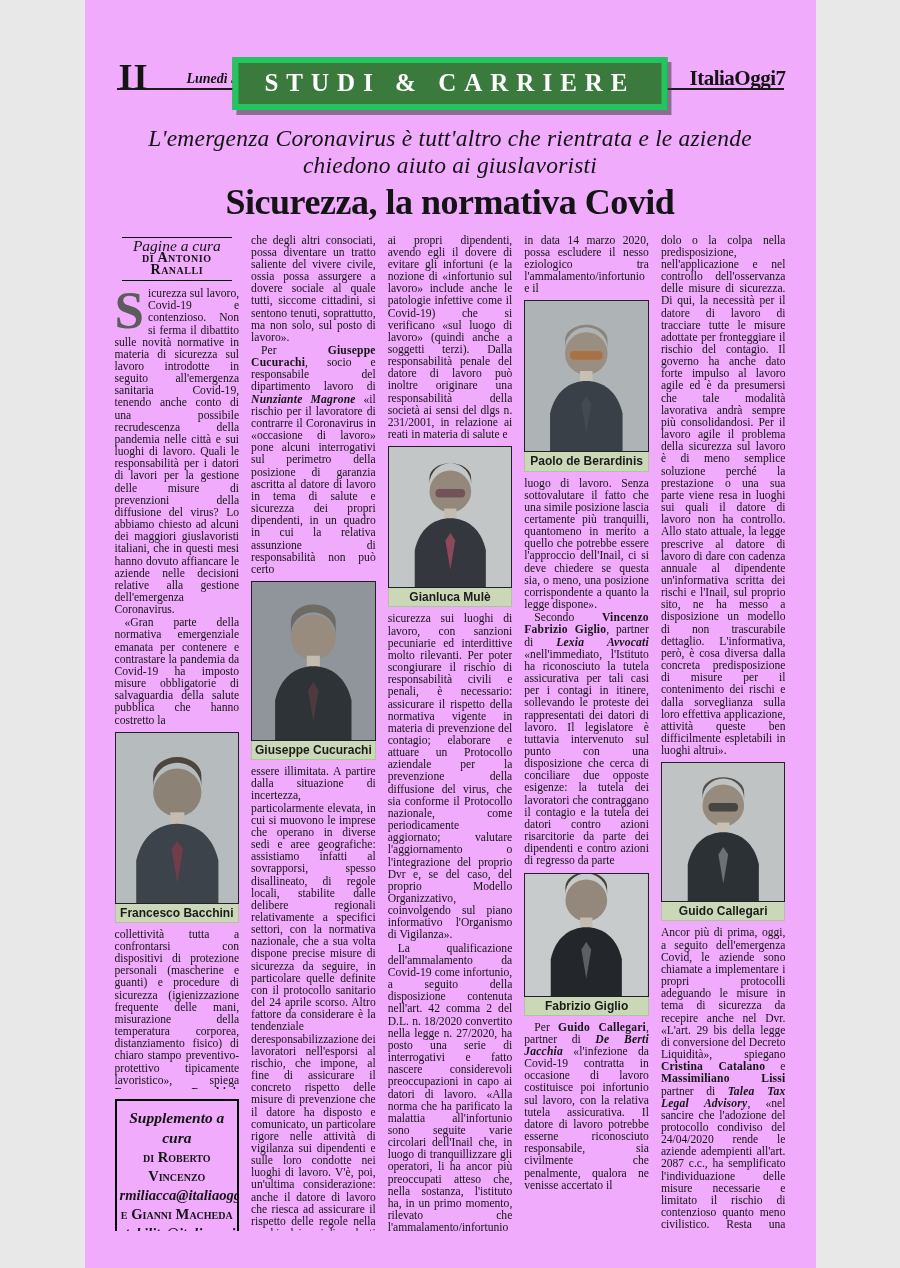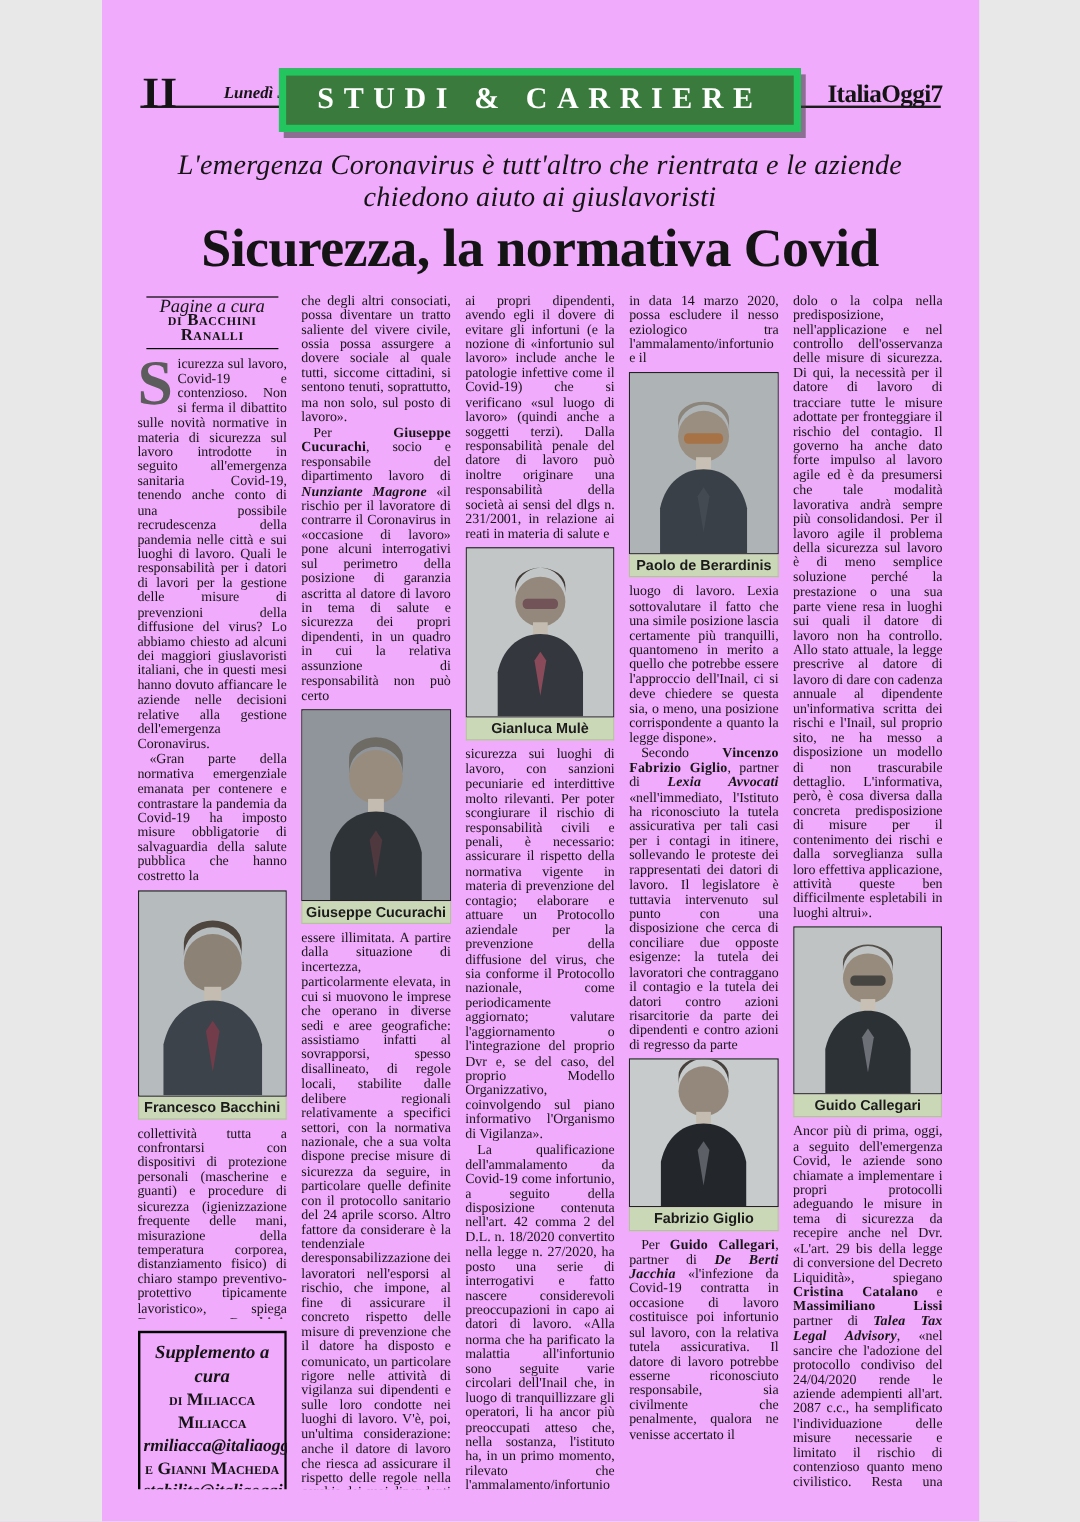--- a/index.html
+++ b/index.html
@@ -12,21 +12,21 @@
   .header-rule{position:absolute;left:2px;right:2px;top:26px;height:2px;background:#1c1c1c;}
   .pagenum{position:absolute;left:4px;top:-6px;font-size:36px;font-weight:bold;letter-spacing:1px;}
   .edition-date{position:absolute;left:72px;top:9px;font-style:italic;font-size:14px;font-weight:bold;}
   .banner{position:absolute;left:50%;transform:translateX(-50%);top:-5px;background:#3a7b3d;
           color:#fff;border:6px solid #22c55e;box-shadow:4px 5px 0 rgba(60,60,60,.55);
           padding:6px 26px 7px;font-size:25px;font-weight:bold;letter-spacing:8px;white-space:nowrap;}
   .masthead{position:absolute;right:0;top:4px;font-size:21px;font-weight:bold;letter-spacing:-.5px;}
 
   
   .standfirst{text-align:center;font-style:italic;font-size:23.5px;margin-top:17px;letter-spacing:.2px;}
-  .headline{text-align:center;font-weight:bold;font-size:45px;line-height:1.1;margin:4px 0 0;
+  .headline{text-align:center;font-weight:bold;font-size:36px;line-height:1.1;margin:4px 0 0;
             letter-spacing:-.5px;}
 
   
   .cols{display:flex;gap:12px;margin-top:12px;height:996px;overflow:hidden;}
   .col{flex:1;min-width:0;font-size:11.6px;line-height:12.15px;text-align:justify;overflow:hidden;}
   .col p{margin:0 0 1px;}
   .col p.ind{text-indent:10px;}
   .col b{letter-spacing:.2px;}
 
   .byline{width:88%;margin:2px auto 7px;text-align:center;border-top:1.5px solid #000;
@@ -68,40 +68,40 @@
     <h1 class="headline">
       <span>Sicurezza, la normativa Covid</span><br>
     </h1>
 
     <div class="cols">
 
       <div class="col">
         <div class="col1-flow">
           <div class="byline">
             <div class="byline-1">Pagine a cura</div>
-            <div class="byline-2">di Bacchini Ranalli</div>
+            <div class="byline-2">di Antonio Ranalli</div>
           </div>
           <p><span class="dc">S</span><span>icurezza sul lavoro, Covid-19 e contenzioso. Non si ferma il dibattito sulle novità normative in materia di sicurezza sul lavoro introdotte in seguito all'emergenza sanitaria Covid-19, tenendo anche conto di una possibile recrudescenza della pandemia nelle città e sui luoghi di lavoro. Quali le responsabilità per i datori di lavori per la gestione delle misure di prevenzioni della diffusione del virus? Lo abbiamo chiesto ad alcuni dei maggiori giuslavoristi italiani, che in questi mesi hanno dovuto affiancare le aziende nelle decisioni relative alla gestione dell'emergenza Coronavirus.</span></p>
           <p class="ind">«Gran parte della normativa emergenziale emanata per contenere e contrastare la pandemia da Covid-19 ha imposto misure obbligatorie di salvaguardia della salute pubblica che hanno costretto la</p>
           <div class="photo" style="height:170px">
             <svg viewBox="0 0 100 120" preserveAspectRatio="xMidYMax slice">
               <rect width="100" height="120" fill="#b6bbbe"></rect>
               <circle cx="50" cy="42" r="17" fill="#8d8276"></circle>
               <path d="M33 38 a17 17 0 0 1 34 0 v-8 a17 13 0 0 0 -34 0 z" fill="#4d453e"></path>
               <rect x="45" y="56" width="10" height="12" fill="#c4bcb0"></rect>
               <path d="M50 64 C37 64 25 72 21 90 L21 120 L79 120 L79 90 C75 72 63 64 50 64 Z" fill="#3d434a"></path>
               <path d="M50 76 l4 6 -4 24 -4 -24 z" fill="#733c4a"></path>
             </svg>
           </div>
           <div class="caption">Francesco Bacchini</div>
           <p>collettività tutta a confrontarsi con dispositivi di protezione personali (mascherine e guanti) e procedure di sicurezza (igienizzazione frequente delle mani, misurazione della temperatura corporea, distanziamento fisico) di chiaro stampo preventivo-protettivo tipicamente lavoristico», spiega <b>Francesco Bacchini</b>, professore di diritto del lavoro all'Università di Milano-Bicocca e responsabile de dipartimento sicurezza dello studio legale <b><i>Lexellent</i></b>. «Poiché mai come in questi mesi la tanto invocata (ma spesso carente) cultura della sicurezza sul lavoro è stata anche patrimonio di conoscenze diffuse e generalizzate che hanno, giocoforza, riguardato tutta la popolazione e non solo i lavoratori, è legittimo nutrire la speranza che il doveroso rispetto delle regole di tutela dell'integrità fisica, sia propria</p>
         </div>
         <div class="credit-box">
           <div class="credit-line1">Supplemento a cura</div>
-          <div class="credit-name">di Miliacca Miliacca</div>
+          <div class="credit-name">di Roberto Vincenzo</div>
           <div class="credit-mail">rmiliacca@italiaoggi.it</div>
           <div class="credit-name">e Gianni Macheda</div>
           <div class="credit-mail">stabilite@italiaoggi.it</div>
         </div>
       </div>
 
       <div class="col">
         <p>che degli altri consociati, possa diventare un tratto saliente del vivere civile, ossia possa assurgere a dovere sociale al quale tutti, siccome cittadini, si sentono tenuti, soprattutto, ma non solo, sul posto di lavoro».</p>
         <p class="ind">Per <b>Giuseppe Cucurachi</b>, socio e responsabile del dipartimento lavoro di <b><i>Nunziante Magrone</i></b> «il rischio per il lavoratore di contrarre il Coronavirus in «occasione di lavoro» pone alcuni interrogativi sul perimetro della posizione di garanzia ascritta al datore di lavoro in tema di salute e sicurezza dei propri dipendenti, in un quadro in cui la relativa assunzione di responsabilità non può certo</p>
         <div class="photo" style="height:158px">
@@ -144,21 +144,21 @@
             <rect width="100" height="120" fill="#aeb3b6"></rect>
             <circle cx="50" cy="42" r="17" fill="#9a8e80"></circle>
             <path d="M33 38 a17 17 0 0 1 34 0 v-7 a17 12 0 0 0 -34 0 z" fill="#8b857c"></path>
             <rect x="37" y="40" width="26" height="7" rx="3" fill="#a96f3f" opacity=".9"></rect>
             <rect x="45" y="56" width="10" height="12" fill="#c8c0b4"></rect>
             <path d="M50 64 C37 64 25 72 21 90 L21 120 L79 120 L79 90 C75 72 63 64 50 64 Z" fill="#3a4047"></path>
             <path d="M50 76 l4 6 -4 24 -4 -24 z" fill="#444a52"></path>
           </svg>
         </div>
         <div class="caption">Paolo de Berardinis</div>
-        <p>luogo di lavoro. Lexia sottovalutare il fatto che una simile posizione lascia certamente più tranquilli, quantomeno in merito a quello che potrebbe essere l'approccio dell'Inail, ci si deve chiedere se questa sia, o meno, una posizione corrispondente a quanto la legge dispone».</p>
+        <p>luogo di lavoro. Senza sottovalutare il fatto che una simile posizione lascia certamente più tranquilli, quantomeno in merito a quello che potrebbe essere l'approccio dell'Inail, ci si deve chiedere se questa sia, o meno, una posizione corrispondente a quanto la legge dispone».</p>
         <p class="ind">Secondo <b>Vincenzo Fabrizio Giglio</b>, partner di <b><i>Lexia Avvocati</i></b> «nell'immediato, l'Istituto ha riconosciuto la tutela assicurativa per tali casi per i contagi in itinere, sollevando le proteste dei rappresentati dei datori di lavoro. Il legislatore è tuttavia intervenuto sul punto con una disposizione che cerca di conciliare due opposte esigenze: la tutela dei lavoratori che contraggano il contagio e la tutela dei datori contro azioni risarcitorie da parte dei dipendenti e contro azioni di regresso da parte</p>
         <div class="photo" style="height:122px">
           <svg viewBox="0 0 100 120" preserveAspectRatio="xMidYMax slice">
             <rect width="100" height="120" fill="#c8cbcb"></rect>
             <circle cx="50" cy="42" r="17" fill="#93887b"></circle>
             <path d="M33 37 a17 17 0 0 1 34 0 v-6 a17 12 0 0 0 -34 0 z" fill="#46413c"></path>
             <rect x="45" y="56" width="10" height="12" fill="#c4bcb0"></rect>
             <path d="M50 64 C37 64 25 72 21 90 L21 120 L79 120 L79 90 C75 72 63 64 50 64 Z" fill="#23272c"></path>
             <path d="M50 76 l4 6 -4 24 -4 -24 z" fill="#5c6066"></path>
           </svg>

